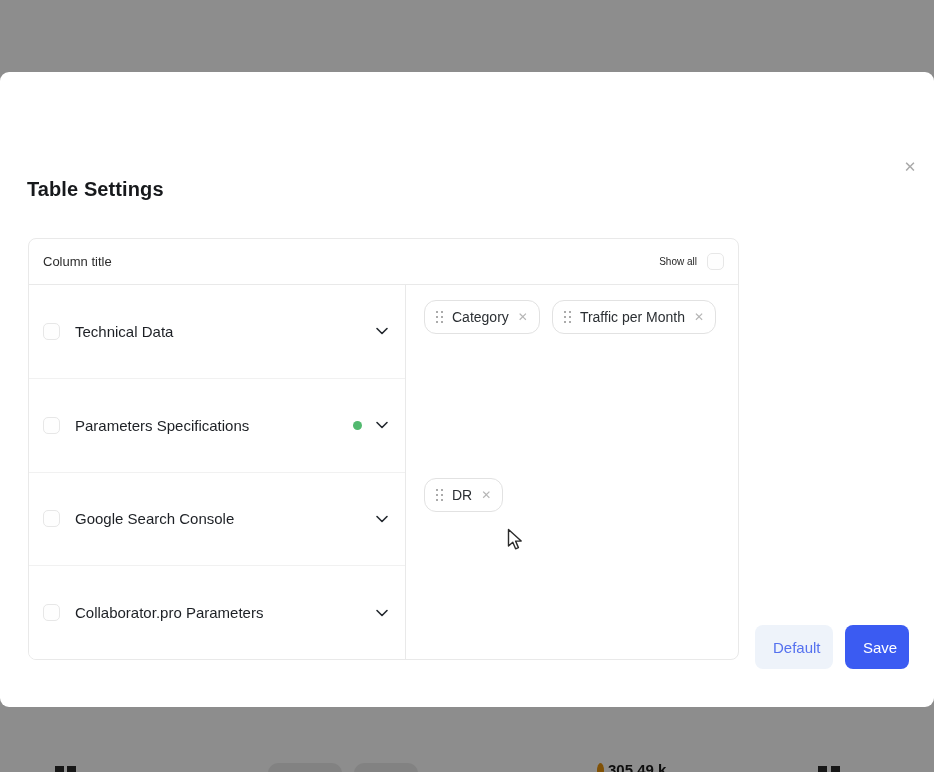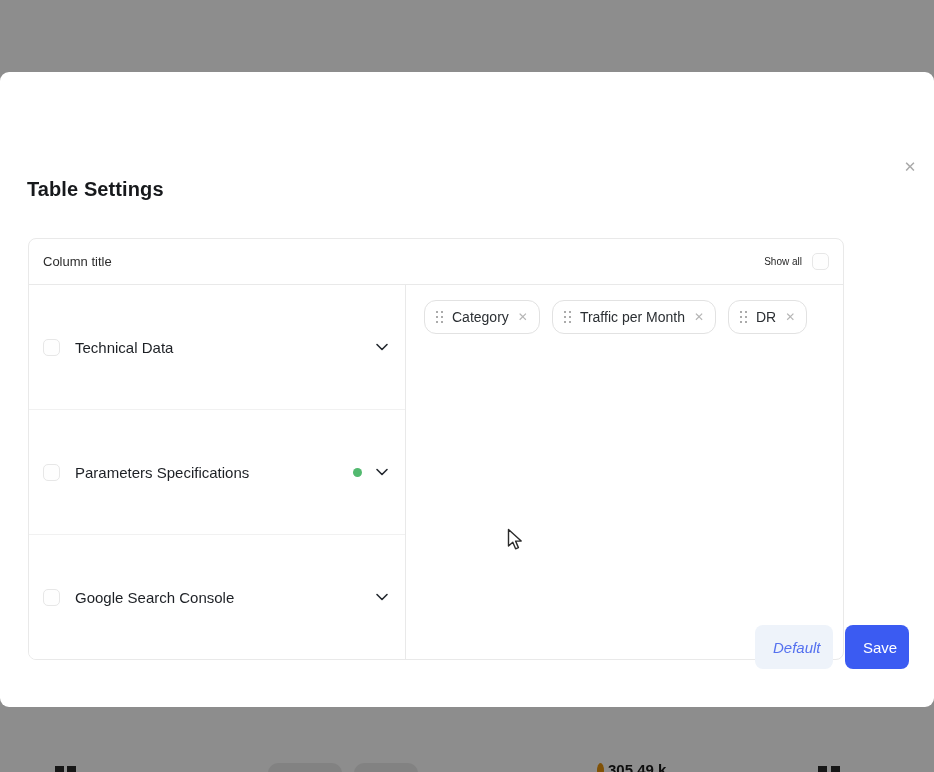--- a/index.html
+++ b/index.html
@@ -37,21 +37,21 @@
     font-size:15px; color:#a9a9a9; cursor:pointer; z-index:25; line-height:1;
   }
   .modal-title {
     position:absolute; left:27px; top:106px;
     font-size:20px; font-weight:600; color:#17191c; letter-spacing:0.1px;
     z-index:25;
   }
 
   
   .panel {
-    position:absolute; left:28px; top:166px; width:816px; height:422px;
+    position:absolute; left:28px; top:166px; width:711px; height:422px;
     border:1px solid #e9e9e9; border-radius:8px; background:#fff;
     display:flex; flex-direction:column; z-index:25; overflow:hidden;
   }
   .panel-header {
     height:46px; flex:0 0 46px; display:flex; align-items:center;
     padding:0 14px; border-bottom:1px solid #e9e9e9;
   }
   .panel-header-title { font-size:13px; color:#2c2c2c; }
   .panel-header-right { margin-left:auto; display:flex; align-items:center; gap:10px; }
   .show-all-label { font-size:10px; color:#262626; }
@@ -89,21 +89,21 @@
   }
   .chip-label { font-size:14px; color:#2b2f33; white-space:nowrap; }
   .chip-remove { font-size:12px; color:#b5b5b5; cursor:pointer; line-height:1; }
 
   
   .footer { position:absolute; right:25px; bottom:38px; display:flex; gap:12px; z-index:25; }
   .btn {
     height:44px; border:none; border-radius:8px; font-family:inherit;
     font-size:15px; cursor:pointer; padding:0 18px;
   }
-  .btn-default { background:#eef3fa; color:#5571ef; width:78px;font-style:italic; }
+  .btn-default { background:#eef3fa; color:#5571ef; width:78px; }
   .btn-save { background:#3b5bf2; color:#ffffff; width:64px; font-weight:500; }
 
   
   .cursor { position:absolute; left:507px; top:528px; z-index:40; pointer-events:none; }
 </style>
 </head>
 <body>
 
 <div class="bg-page">
   <div class="bg-row-stub bg-stub-left"></div>
@@ -161,20 +161,29 @@
           <span class="checkbox"></span>
           <span class="cat-label">Google Search Console</span>
           <span class="cat-right">
             <svg class="chevron" viewBox="0 0 16 16">
                 <path d="M3 5.5 L8 10.5 L13 5.5" fill="none" stroke="#24292f" stroke-width="1.6" stroke-linecap="round" stroke-linejoin="round"></path>
               </svg>
           </span>
         </div>
 
 
+        <div class="cat-row">
+          <span class="checkbox"></span>
+          <span class="cat-label">Collaborator.pro Parameters</span>
+          <span class="cat-right">
+            <svg class="chevron" viewBox="0 0 16 16">
+                <path d="M3 5.5 L8 10.5 L13 5.5" fill="none" stroke="#24292f" stroke-width="1.6" stroke-linecap="round" stroke-linejoin="round"></path>
+              </svg>
+          </span>
+        </div>
 
       </div>
 
       <div class="chips-area">
         <div class="chip">
           <span class="drag-handle"></span>
           <span class="chip-label">Category</span>
           <span class="chip-remove">✕</span>
         </div>
         <div class="chip">

